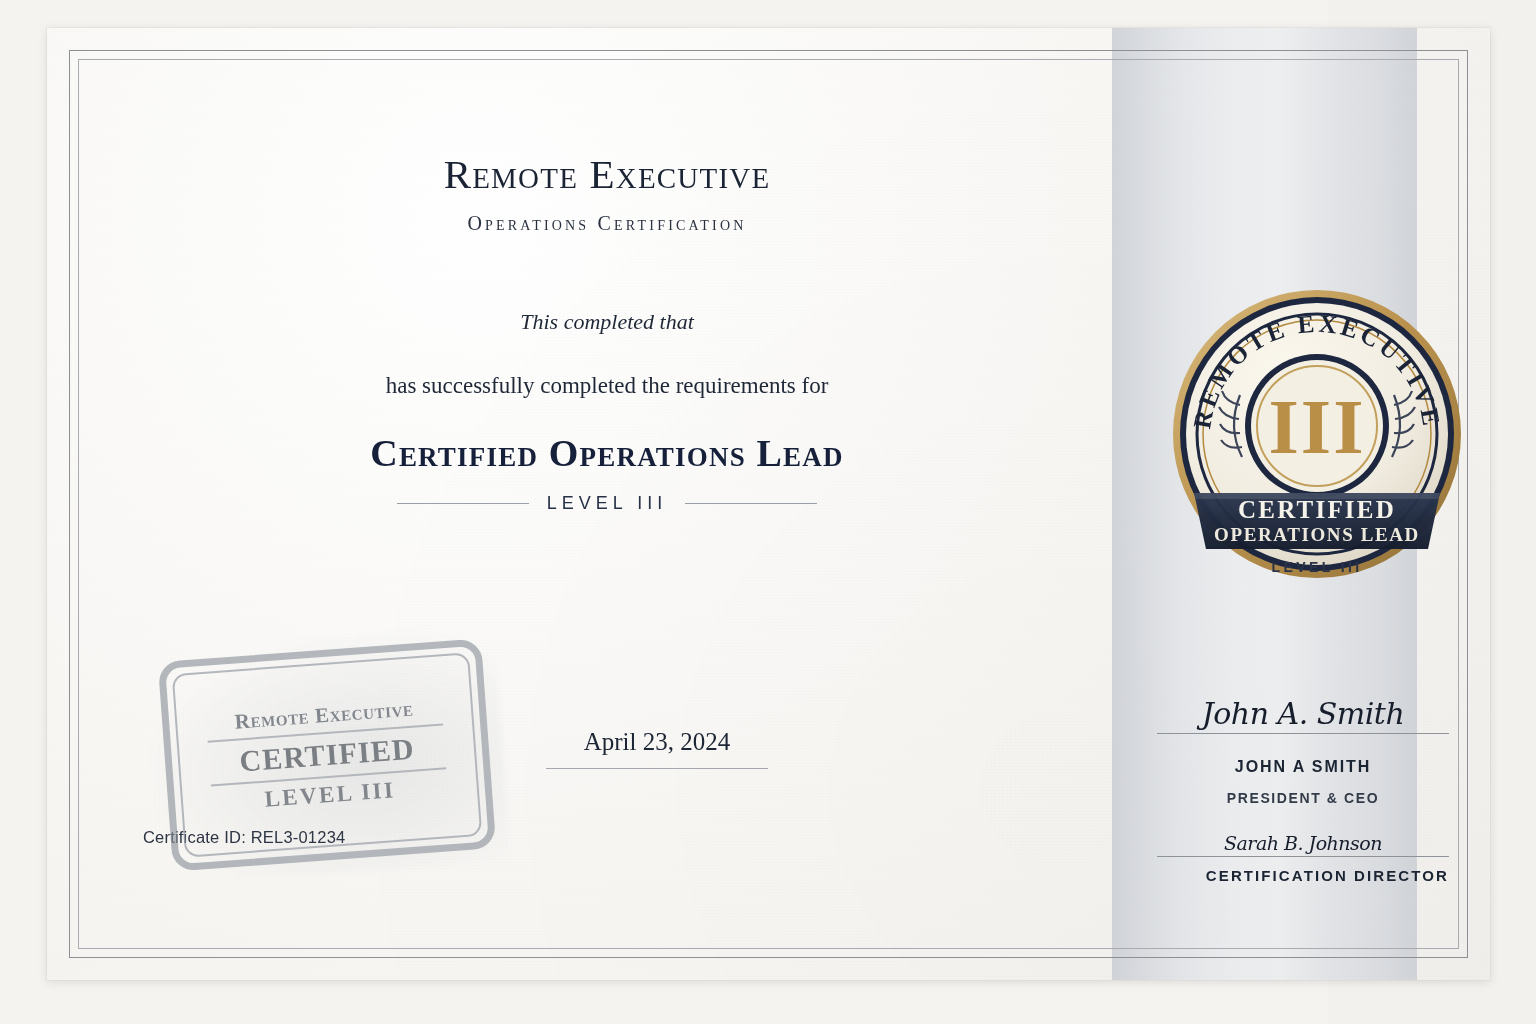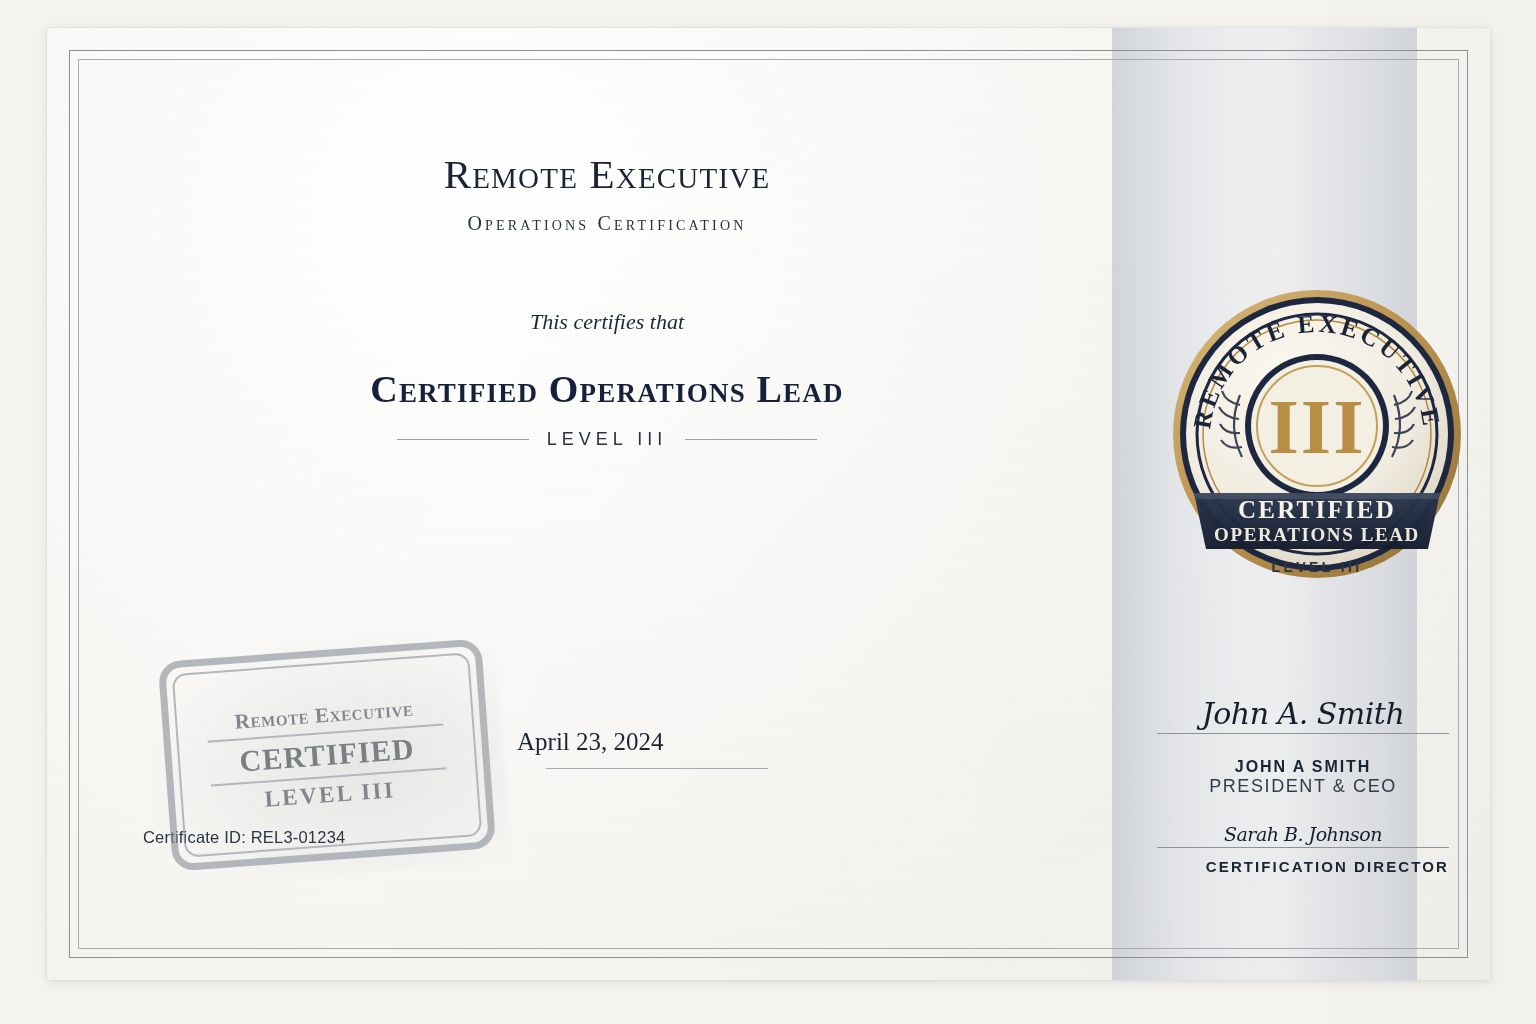--- a/index.html
+++ b/index.html
@@ -162,21 +162,21 @@
     letter-spacing: 5px;
     color: #263047;
   }
 
   
   .date-block {
     position: absolute;
     left: 470px;
     top: 700px;
     width: 280px;
-    text-align: left;
+    text-align: center;
   }
   .date-text {
     font-family: "Liberation Serif", serif;
     font-size: 25px;
     color: #1d2635;
   }
   .date-rule {
     margin: 12px auto 0 auto;
     width: 222px;
     height: 1px;
@@ -290,26 +290,26 @@
   }
   .sig-name {
     margin-top: 24px;
     font-family: "Liberation Sans", sans-serif;
     font-size: 16px;
     letter-spacing: 1.9px;
     color: #1b2433;
     font-weight: 700;
   }
   .sig-role {
-    margin-top: 0;
+    margin-top: 14px;
     font-family: "Liberation Sans", sans-serif;
-    font-size: 18px;
+    font-size: 14px;
     letter-spacing: 1.6px;
     color: #333b49;
-    font-weight: 400;
+    font-weight: 700;
   }
   .sig-gap { height: 26px; }
   .sig-role-big {
     margin-top: 10px;
     font-family: "Liberation Sans", sans-serif;
     font-size: 15px;
     letter-spacing: 2.1px;
     color: #1b2433;
     font-weight: 700;
     text-align: right;
@@ -329,23 +329,24 @@
     </div>
 
     <div id="border-outer"></div>
     <div id="border-inner"></div>
 
     <div id="content">
 
       <div class="org-name">Remote Executive</div>
       <div class="org-sub">Operations Certification</div>
 
-      <div class="certifies">This certifies that</div>
-
-
+      <div class="certifies">This completed that</div>
+
+
+      <div class="completed-line">has successfully completed the requirements for</div>
 
       <div class="award-title">Certified Operations Lead</div>
 
       <div class="level-row">
         <div class="level-rule"></div>
         <div class="level-text">LEVEL III</div>
         <div class="level-rule"></div>
       </div>
     </div>
 

